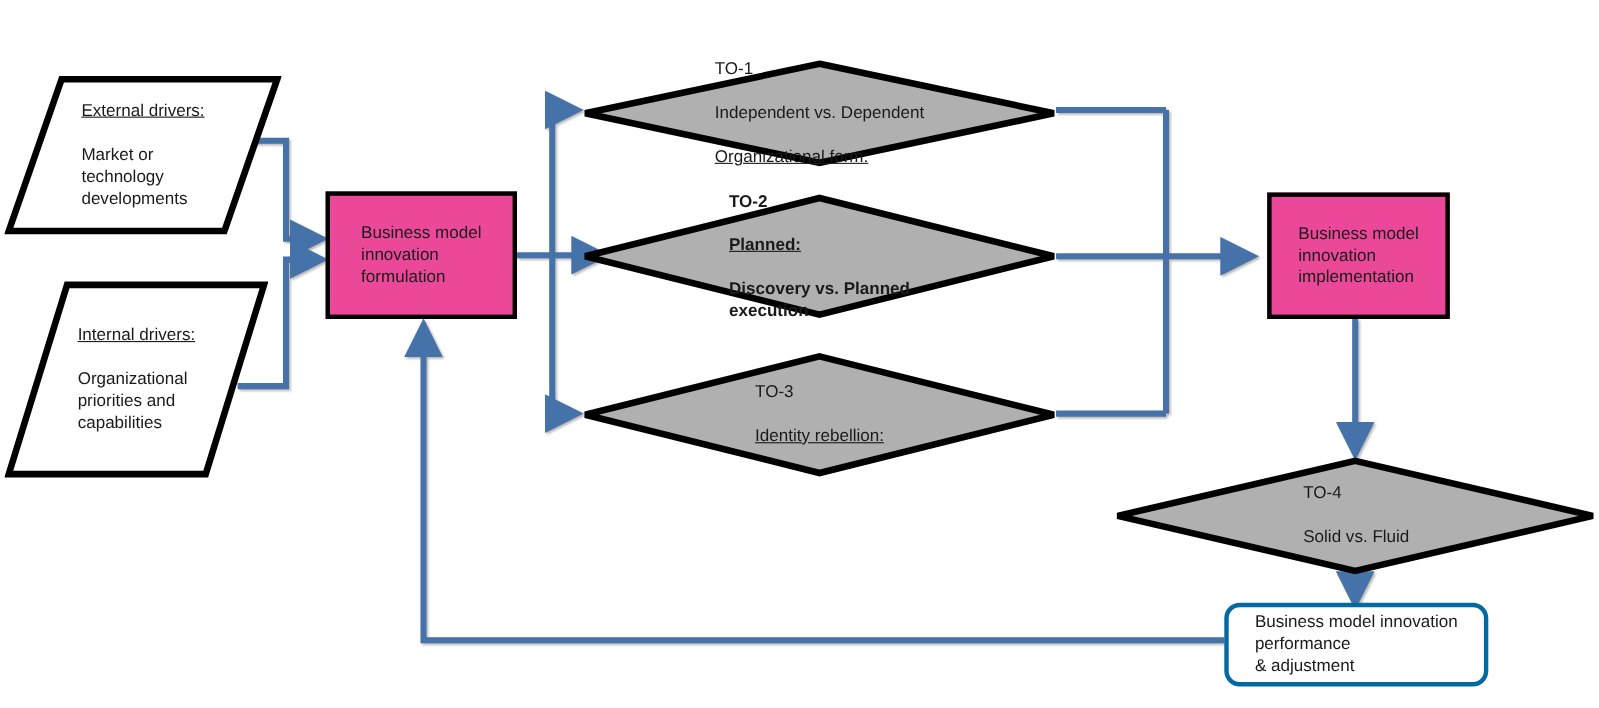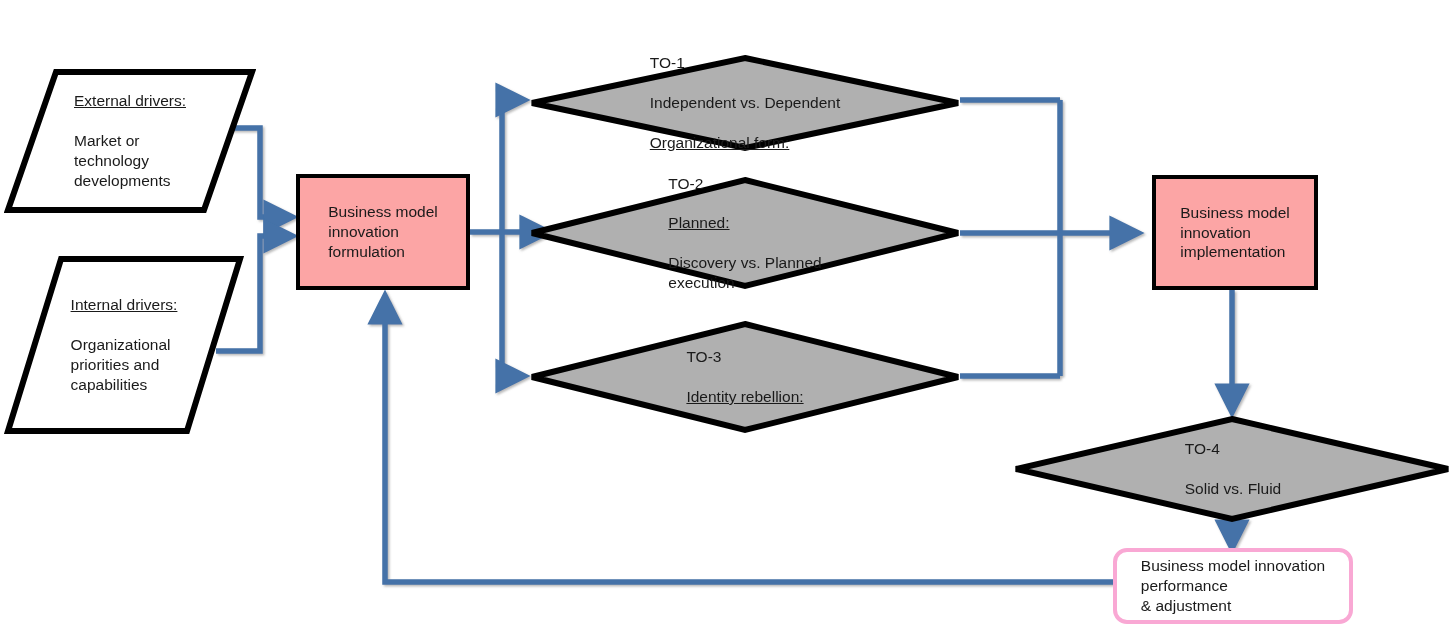--- a/index.html
+++ b/index.html
@@ -33,27 +33,27 @@
     z-index: 3;
   }
   .node .txt {
     position: relative;
     z-index: 4;
     line-height: 1.28;
     white-space: pre-line;
   }
   
   .rect {
-    background: #fca5a5;
+    background: #ec4899;
     border: 4px solid #000000;
     font-size: 15.5px;
   }
   .rect-round {
     background: #ffffff;
-    border: 4px solid #f9a8d4;
+    border: 4px solid #0369a1;
     border-radius: 14px;
     font-size: 15.5px;
   }
   
   .para {
     font-size: 15.5px;
   }
   .para svg, .dia svg {
     position: absolute;
     left: 0;
@@ -156,21 +156,21 @@
     <svg width="434" height="98" viewBox="0 0 434 98">
       <polygon points="217,4 430,49 217,94 4,49" fill="#b0b0b0" stroke="#000000" stroke-width="6"></polygon>
     </svg>
     <div class="txt">
       <span class="lbl-line">TO-1</span>
       <span class="lbl-line">Independent vs. Dependent</span>
       <span class="lbl-line u">Organizational form:</span>
     </div>
   </div>
 
-  <div class="node dia" style="left:528px; top:176px; width:434px; height:114px;">
+  <div class="node dia" style="left:528px; top:176px; width:434px; height:114px;font-weight:bold;">
     <svg width="434" height="114" viewBox="0 0 434 114">
       <polygon points="217,4 430,57 217,110 4,57" fill="#b0b0b0" stroke="#000000" stroke-width="6"></polygon>
     </svg>
     <div class="txt">
       <span class="lbl-line">TO-2</span>
       <span class="lbl-line u">Planned:</span>
       <span class="lbl-line">Discovery vs. Planned
 execution</span>
     </div>
   </div>

